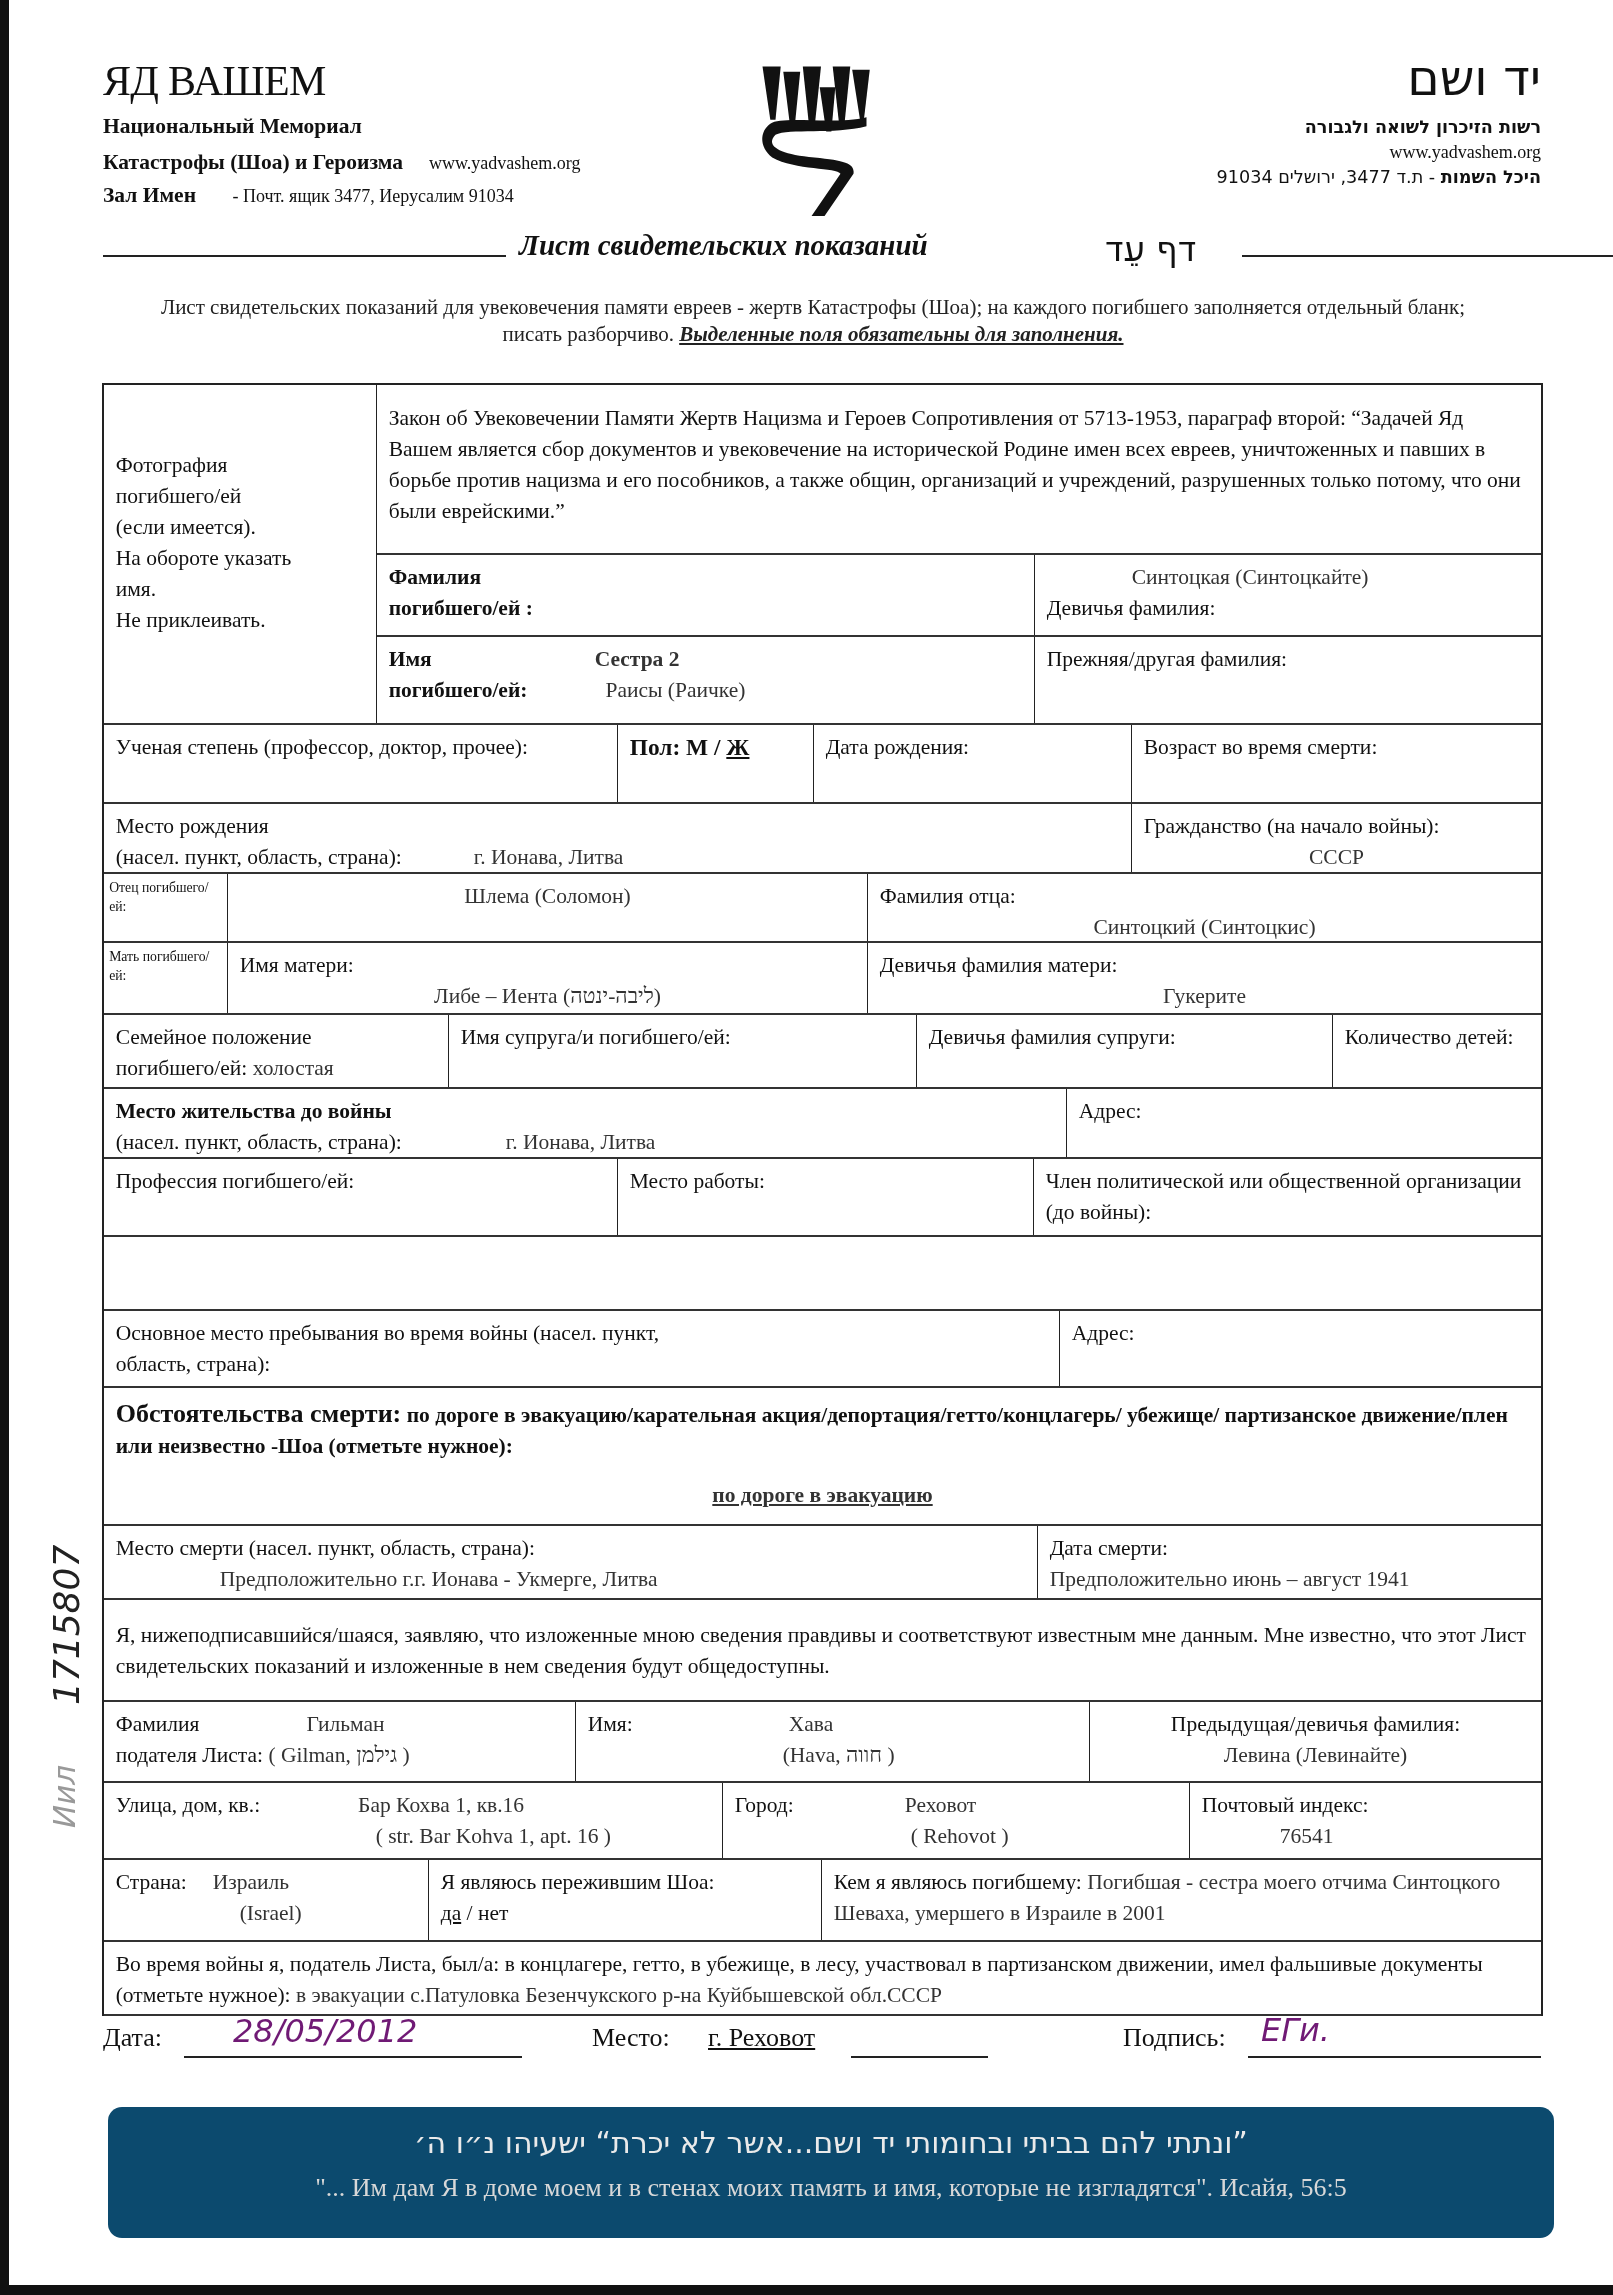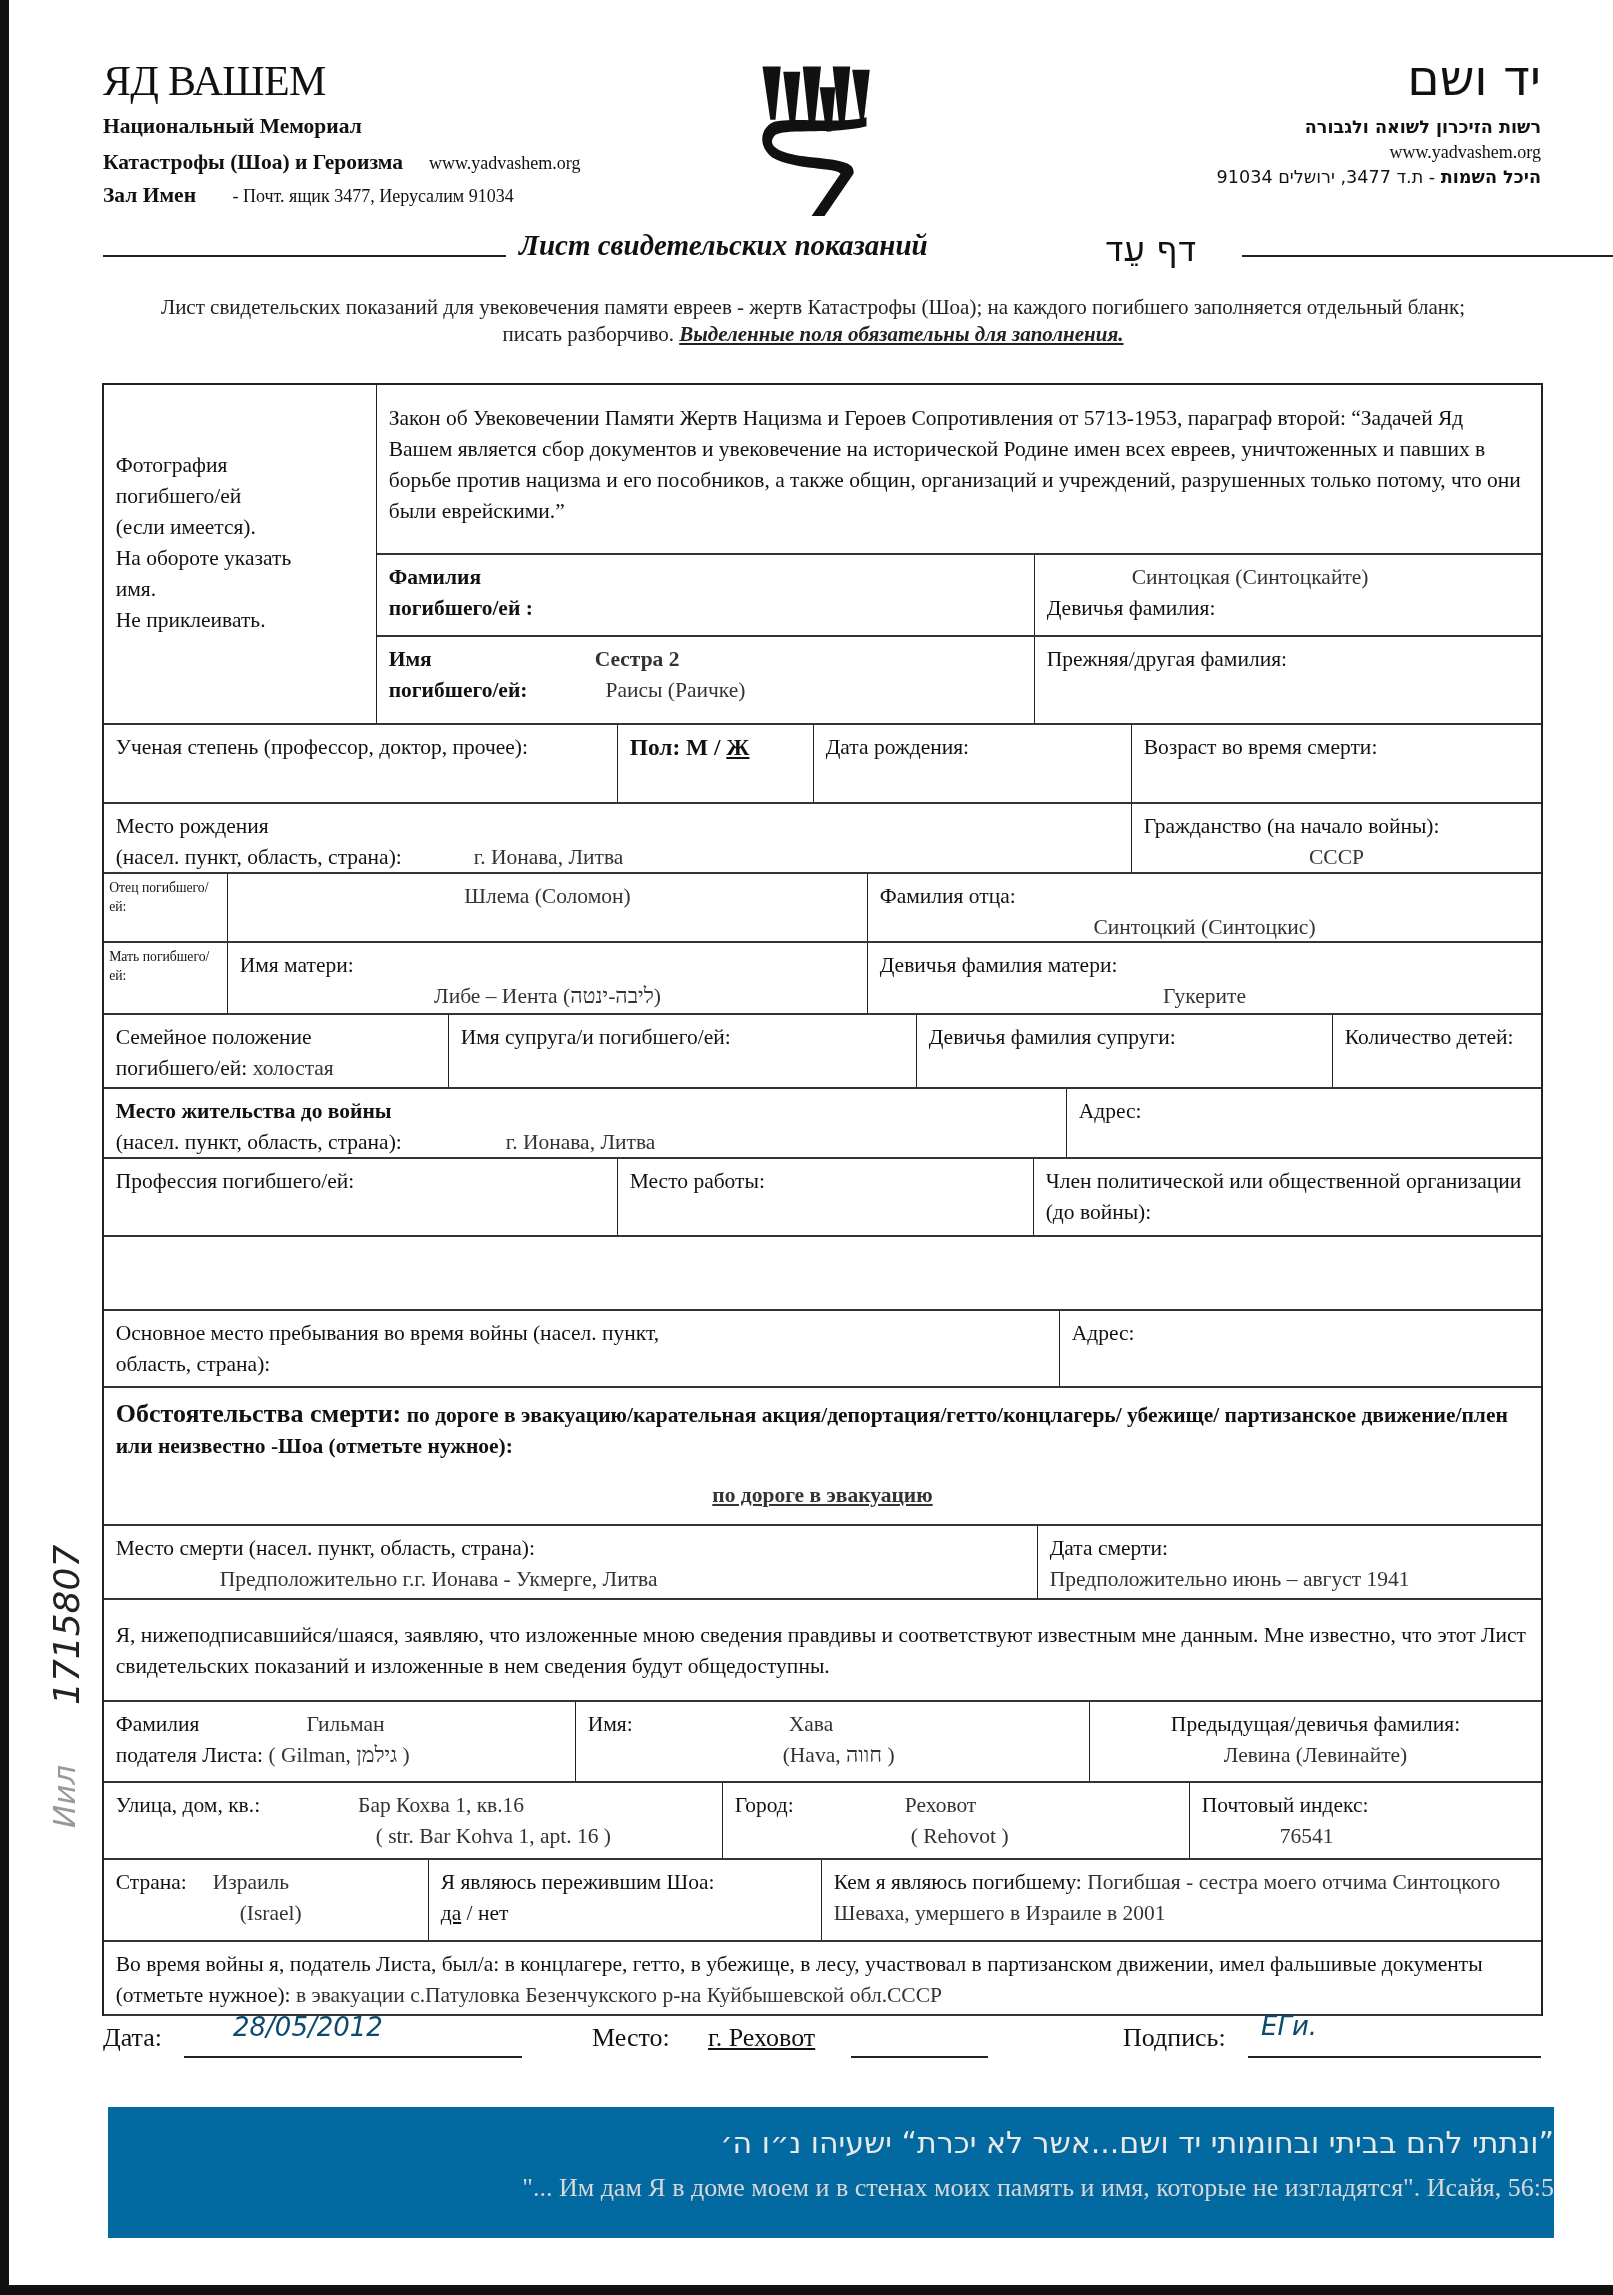--- a/index.html
+++ b/index.html
@@ -41,23 +41,23 @@
   .lbl { display: block; }
   .bold { font-weight: bold; }
   .val { color: #333; }
   .v-center { text-align: center; display: block; }
   .small { font-size: 13.7px; line-height: 19.5px; padding: 3.9px 5.2px; }
 
   
   .sig-row { position: absolute; left: 103px; top: 2016px; width: 1438px; height: 52px; font-size: 26px; }
   .sig-row span { position: absolute; top: 6.5px; white-space: nowrap; }
   .sig-line { position: absolute; border-top: 2px solid #222; }
-  .hand { font-family: "DejaVu Sans", sans-serif; font-style: italic; font-size: 26px; color: #0c4a6e; }
-
-  .banner { position: absolute; left: 108px; top: 2107px; width: 1446px; height: 131px; background: #0369a1; color: #eaeaea; text-align: right; }
+  .hand { font-family: "DejaVu Sans", sans-serif; font-style: italic; font-size: 32px; color: #701a75; }
+
+  .banner { position: absolute; left: 108px; top: 2107px; width: 1446px; height: 131px; background: #0c4a6e; color: #eaeaea; text-align: center; border-radius: 14px; }
   .banner .he { font-size: 30px; margin-top: 18px; direction: rtl; font-family: "DejaVu Sans", sans-serif; }
   .banner .ru { font-size: 26px; margin-top: 13px; color: #d8d8d8; white-space: nowrap; }
 
   .margin-note { position: absolute; left: 46px; width: 59px; font-size: 36px; font-family: "DejaVu Sans", sans-serif; font-style: italic; transform: rotate(-90deg); transform-origin: left top; white-space: nowrap; color: #222; }
   .margin-note.pencil { color: #999; font-size: 31px; }
 </style>
 </head>
 <body>
 
 <div class="left-edge"></div>

